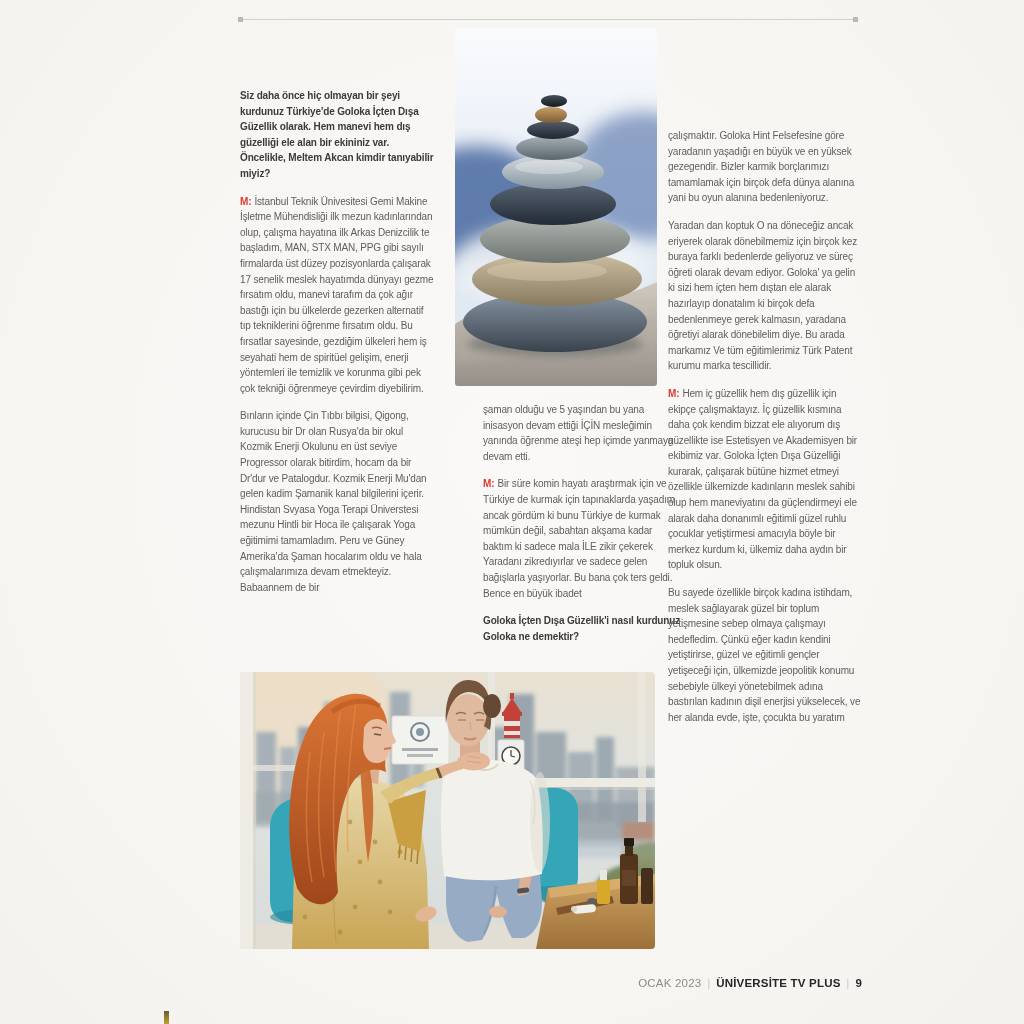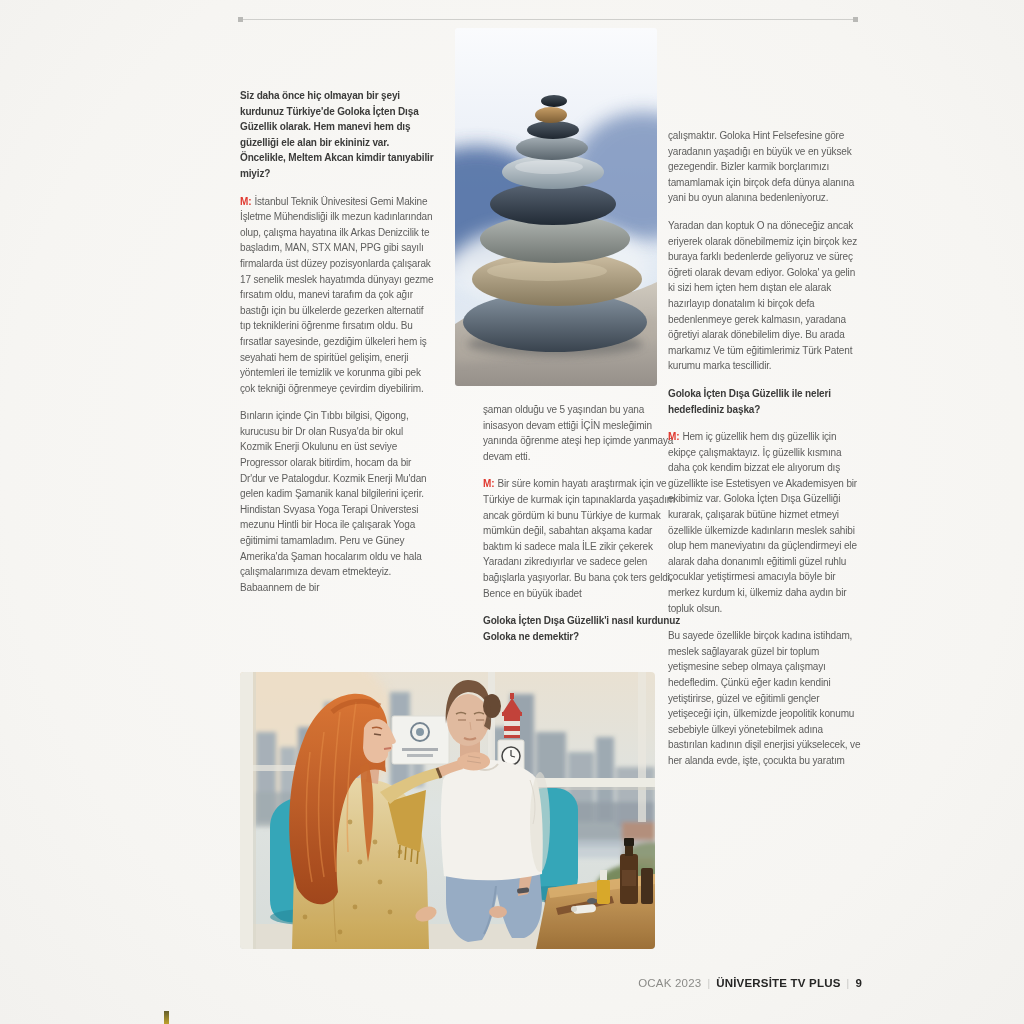--- a/index.html
+++ b/index.html
@@ -145,21 +145,20 @@
 
   <section class="col col-mid">
     <p class="para">şaman olduğu ve 5 yaşından bu yana inisasyon devam ettiği İÇİN mesleğimin yanında öğrenme ateşi hep içimde yanmaya devam etti.</p>
     <p class="para"><span class="m">M:</span><span>Bir süre komin hayatı araştırmak için ve Türkiye de kurmak için tapınaklarda yaşadım ancak gördüm ki bunu Türkiye de kurmak mümkün değil, sabahtan akşama kadar baktım ki sadece mala İLE zikir çekerek Yaradanı zikredıyırlar ve sadece gelen bağışlarla yaşıyorlar. Bu bana çok ters geldi. Bence en büyük ibadet</span></p>
     <p class="para q">Goloka İçten Dışa Güzellik'i nasıl kurdunuz Goloka ne demektir?</p>
   </section>
 
   <section class="col col-right">
     <p class="para">çalışmaktır. Goloka Hint Felsefesine göre yaradanın yaşadığı en büyük ve en yüksek gezegendir. Bizler karmik borçlarımızı tamamlamak için birçok defa dünya alanına yani bu oyun alanına bedenleniyoruz.</p>
     <p class="para">Yaradan dan koptuk O na döneceğiz ancak eriyerek olarak dönebilmemiz için birçok kez buraya farklı bedenlerde geliyoruz ve süreç öğreti olarak devam ediyor. Goloka' ya gelin ki sizi hem içten hem dıştan ele alarak hazırlayıp donatalım ki birçok defa bedenlenmeye gerek kalmasın, yaradana öğretiyi alarak dönebilelim diye. Bu arada markamız Ve tüm eğitimlerimiz Türk Patent kurumu marka tescillidir.</p>
-    <p class="para q">Goloka İçten Dışa Güzellik ile neleri hedeflediniz başka?</p>
     <p class="para"><span class="m">M:</span><span>Hem iç güzellik hem dış güzellik için ekipçe çalışmaktayız. İç güzellik kısmına daha çok kendim bizzat ele alıyorum dış güzellikte ise Estetisyen ve Akademisyen bir ekibimiz var. Goloka İçten Dışa Güzelliği kurarak, çalışarak bütüne hizmet etmeyi özellikle ülkemizde kadınların meslek sahibi olup hem maneviyatını da güçlendirmeyi ele alarak daha donanımlı eğitimli güzel ruhlu çocuklar yetiştirmesi amacıyla böyle bir merkez kurdum ki, ülkemiz daha aydın bir topluk olsun.</span></p>
     <p class="para">Bu sayede özellikle birçok kadına istihdam, meslek sağlayarak güzel bir toplum yetişmesine sebep olmaya çalışmayı hedefledim. Çünkü eğer kadın kendini yetiştirirse, güzel ve eğitimli gençler yetişeceği için, ülkemizde jeopolitik konumu sebebiyle ülkeyi yönetebilmek adına bastırılan kadının dişil enerjisi yükselecek, ve her alanda evde, işte, çocukta bu yaratım</p>
   </section>
 
   <figure class="photo">
     <svg viewBox="0 0 415 277" xmlns="http://www.w3.org/2000/svg">
       <defs>
         <linearGradient id="pg-sky" x1="0" y1="0" x2="0" y2="1">
           <stop offset="0" stop-color="#e9e1d2"></stop>
             <stop offset="0.5" stop-color="#dde3e2"></stop>

